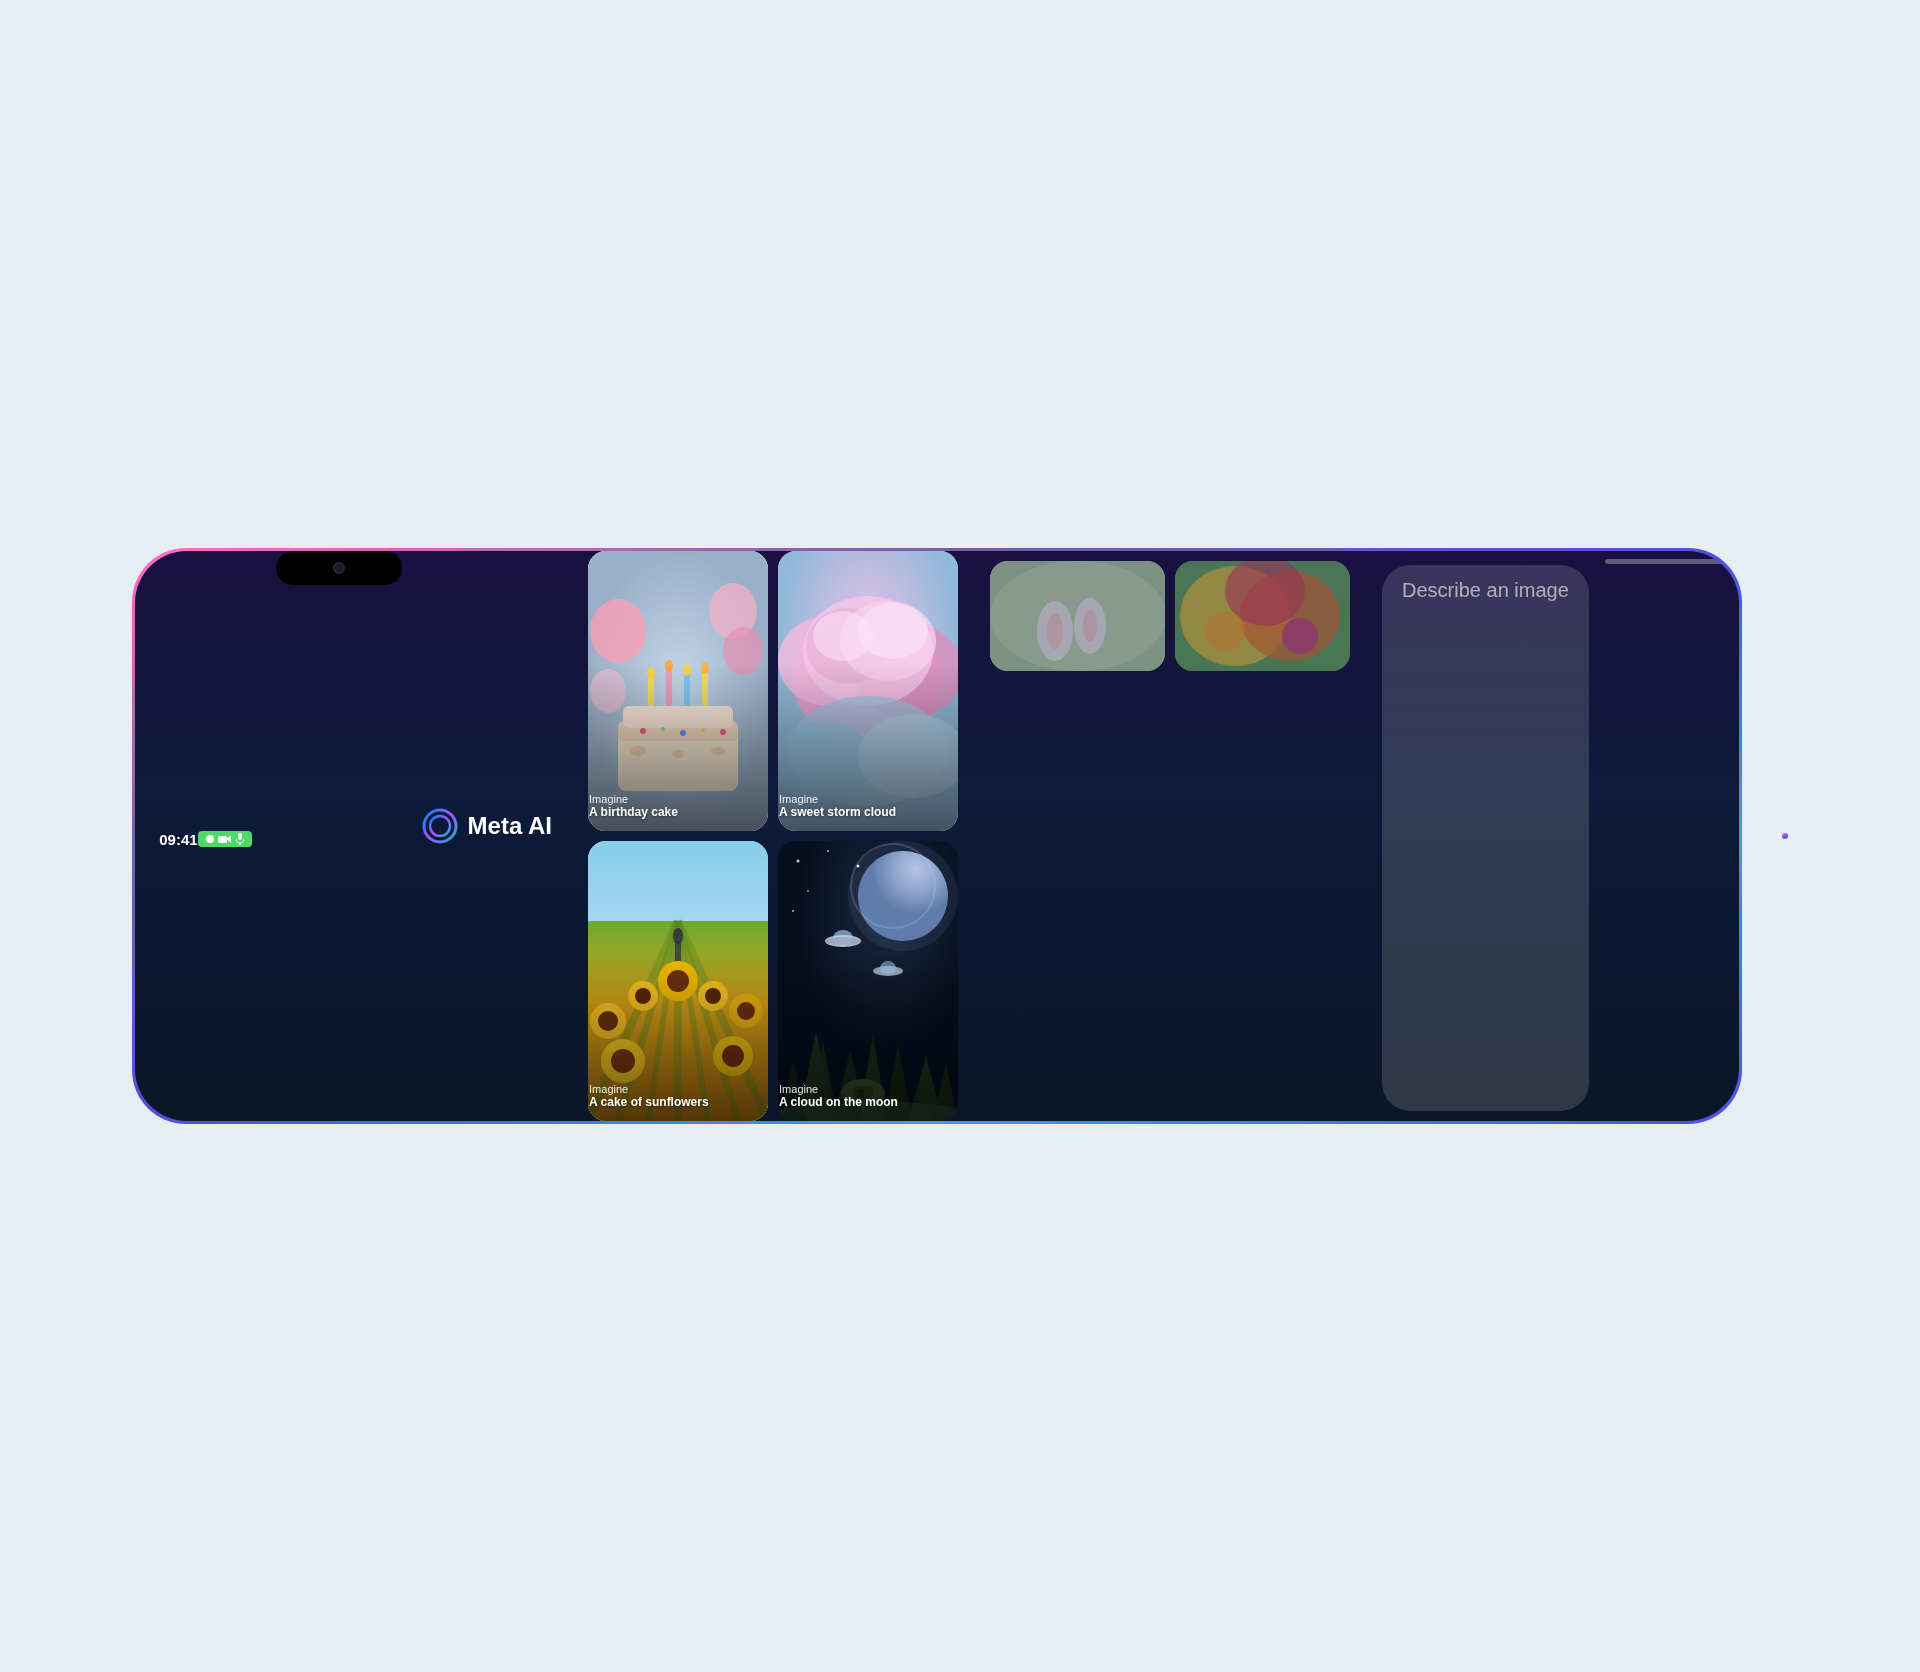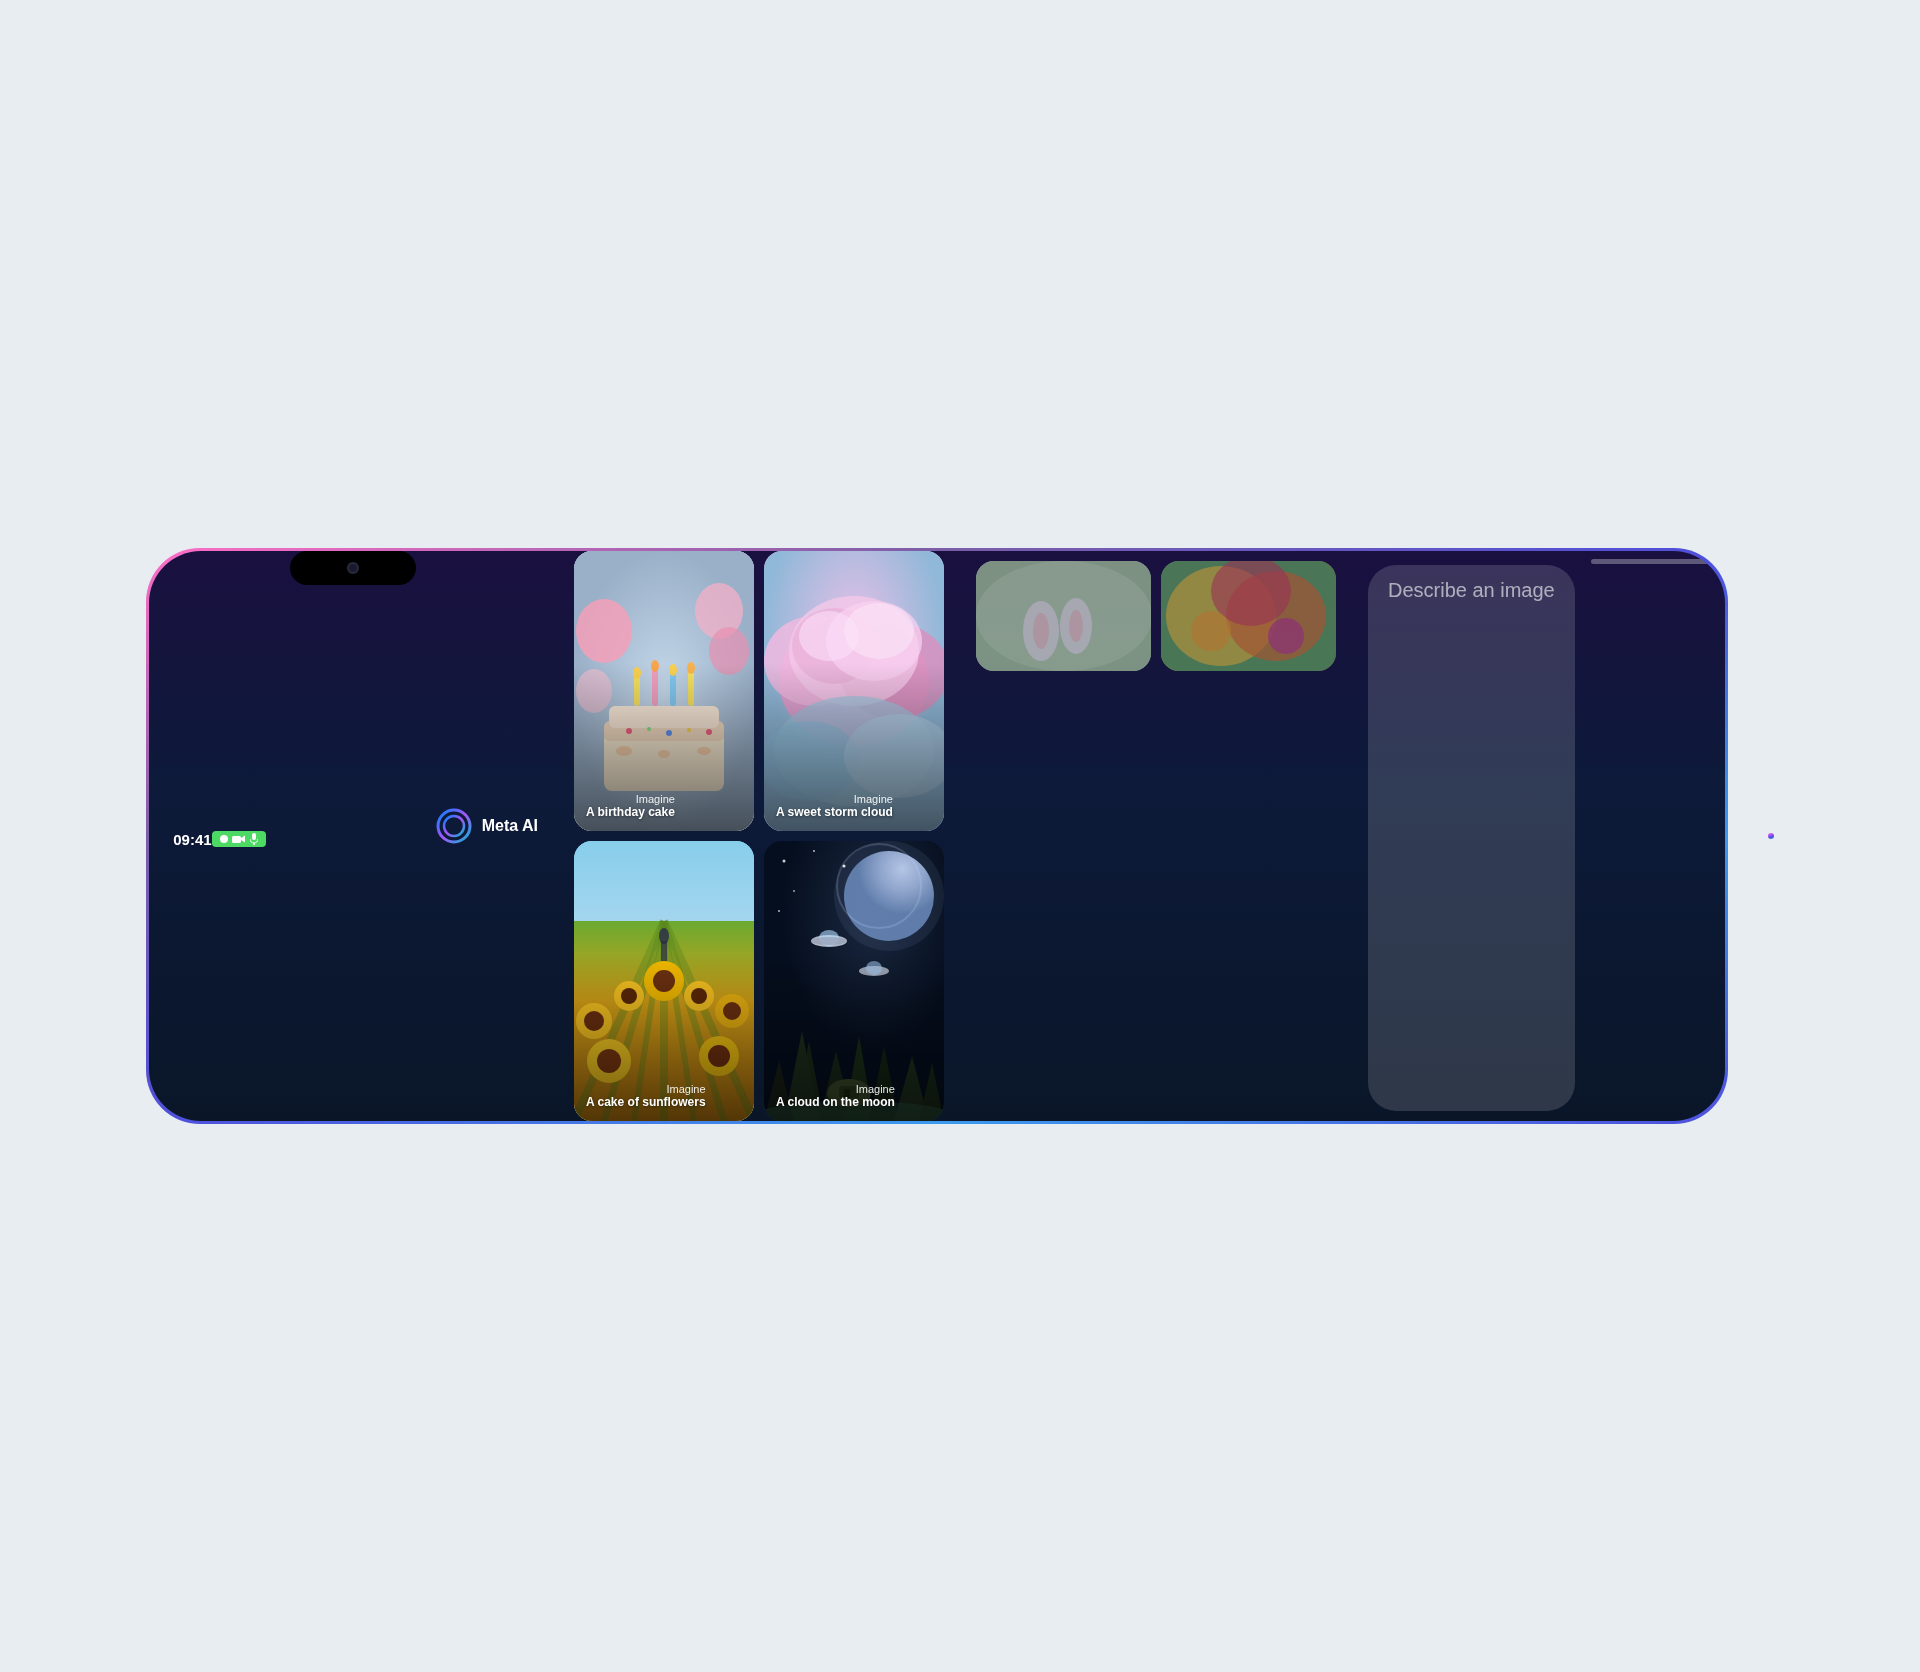--- a/index.html
+++ b/index.html
@@ -97,21 +97,21 @@
       padding: 0 20px 20px;
     }
 
     .meta-logo {
       width: 36px;
       height: 36px;
     }
 
     .meta-title {
       color: white;
-      font-size: 16px;
+      font-size: 24px;
       font-weight: 600;
     }
 
     
     .image-grid {
       display: grid;
       grid-template-columns: 1fr 1fr;
       gap: 10px;
       padding: 0 16px;
       flex: 1;
@@ -120,23 +120,22 @@
     .image-card {
       border-radius: 18px;
       overflow: hidden;
       position: relative;
       cursor: pointer;
     }
 
     .image-label {
       position: absolute;
       bottom: 12px;
-      left: 12px;
+      left: 1px;
       color: white;
-      text-align: right;
     }
 
     .image-label-top {
       font-size: 11px;
       font-weight: 400;
       opacity: 0.9;
       display: block;
     }
 
     .image-label-main {

